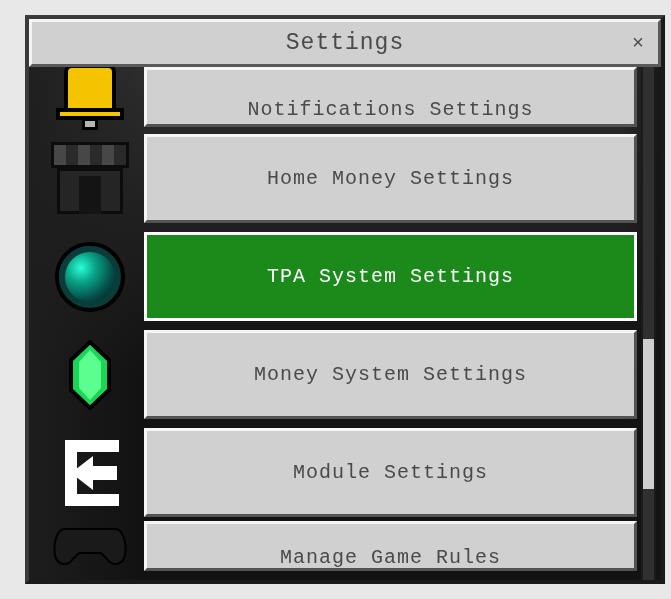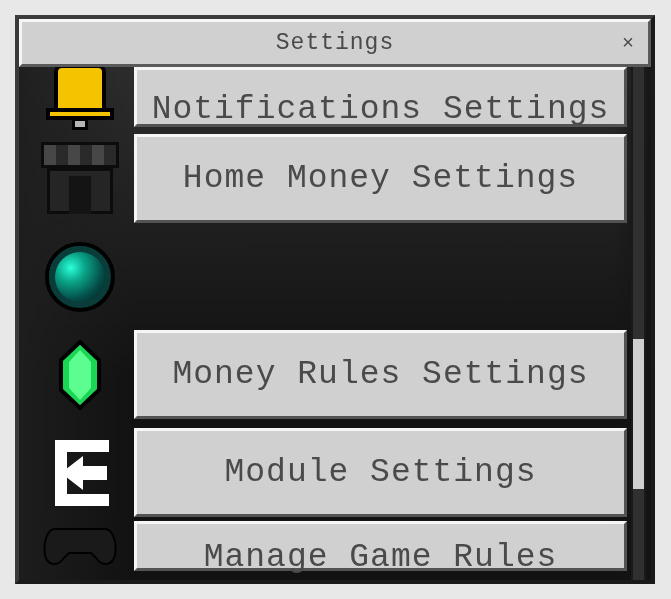--- a/index.html
+++ b/index.html
@@ -6,21 +6,21 @@
 body {
   width: 671px;
   height: 599px;
   background: #e8e8e8;
   font-family: "Courier New", monospace;
   position: relative;
   overflow: hidden;
 }
 .window {
   position: absolute;
-  left: 15px; top: 15px;
+  left: 25px; top: 15px;
   width: 640px; height: 569px;
   background: #fef9c3;
   border: 4px solid #1a1a1a;
   border-top-color: #3a3a3a;
   border-left-color: #3a3a3a;
 }
 .titlebar {
   height: 48px;
   background: #d0d0d0;
   border: 3px solid #5a5a5a;
@@ -90,21 +90,21 @@
 .menu-btn {
   flex: 1;
   height: 89px;
   background: #d0d0d0;
   border: 3px solid #535353;
   border-top-color: #f5f5f5;
   border-left-color: #f5f5f5;
   display: flex;
   align-items: center;
   justify-content: center;
-  font-size: 33px;
+  font-size: 20px;
   color: #4a4a4a;
   letter-spacing: 1px;
   cursor: pointer;
 }
 .menu-btn.selected {
   background: #1b8a1b;
   border: 3px solid #ffffff;
   color: #ffffff;
 }
 .scrollbar {
@@ -240,33 +240,36 @@
         </div>
         <div class="menu-btn">
           <span>Home Money Settings</span>
         </div>
       </div>
 
       <div class="row">
         <div class="icon-slot">
           <div class="pearl"></div>
         </div>
+        <div class="menu-btn selected">
+          <span>TPA System Settings</span>
+        </div>
       </div>
 
       <div class="row">
         <div class="icon-slot">
           <div class="emerald">
             <svg viewBox="0 0 46 70">
                 <polygon points="23,2 42,20 42,50 23,68 4,50 4,20" fill="#1bd655" stroke="#000" stroke-width="4"></polygon>
                 <polygon points="23,10 34,22 34,48 23,60 12,48 12,22" fill="#5cff8f"></polygon>
               </svg>
           </div>
         </div>
         <div class="menu-btn">
-          <span>Money Rules Settings</span>
+          <span>Money System Settings</span>
         </div>
       </div>
 
       <div class="row">
         <div class="icon-slot">
           <div class="import-ico">
             <svg viewBox="0 0 78 78">
                 <path d="M 14 6 L 14 72 L 68 72 L 68 60 L 26 60 L 26 18 L 68 18 L 68 6 Z" fill="#fff"></path>
                 <path d="M 66 32 L 42 32 L 42 22 L 20 39 L 42 56 L 42 46 L 66 46 Z" fill="#fff"></path>
               </svg>

